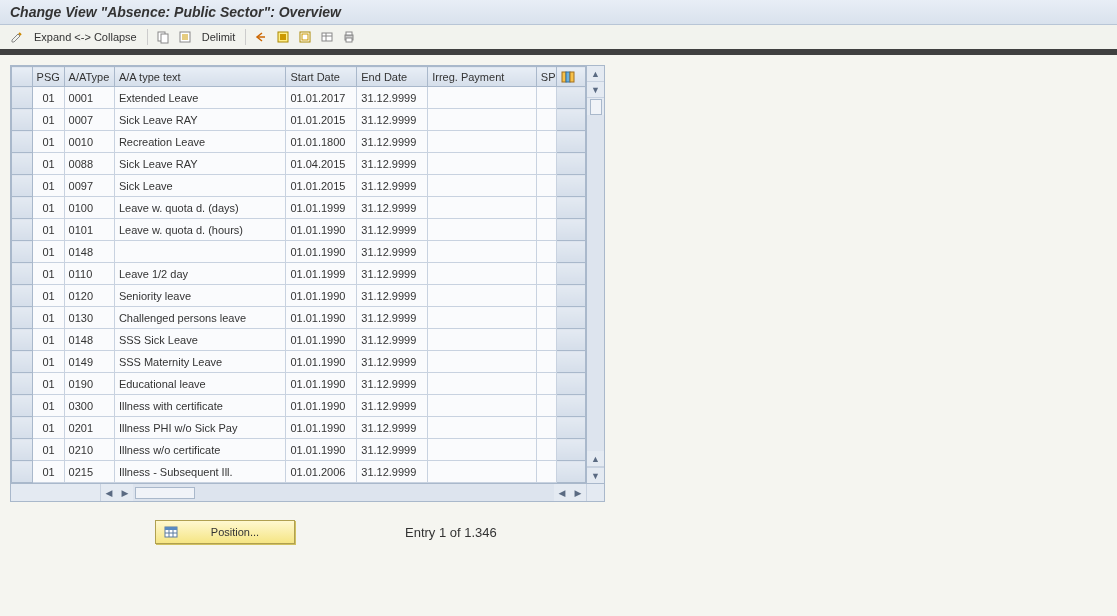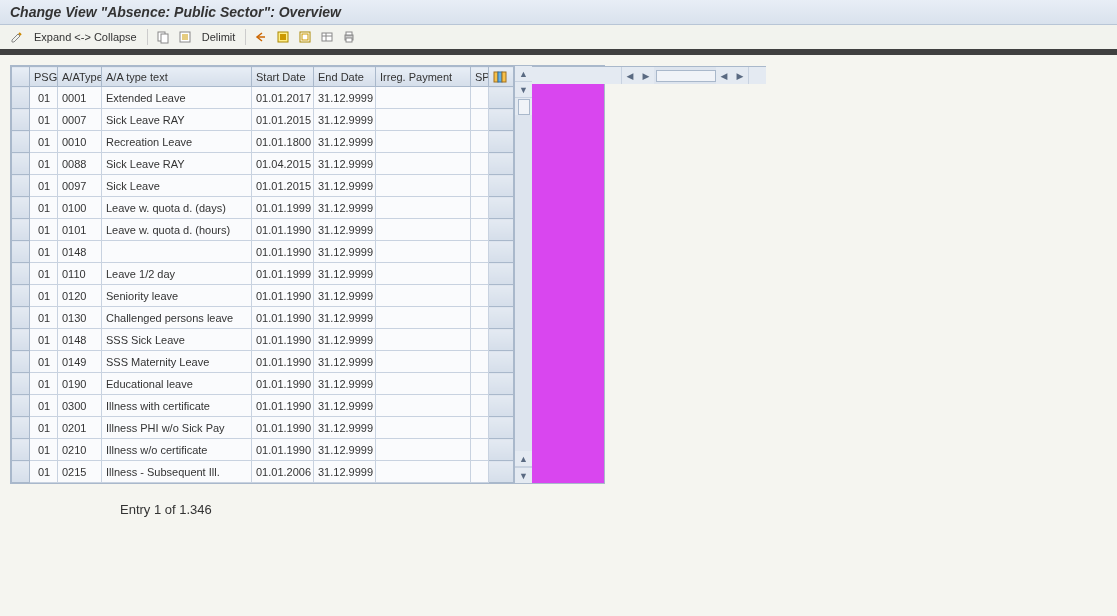--- a/index.html
+++ b/index.html
@@ -68,25 +68,25 @@
       background: #ccc;
       margin: 0 2px;
     }
     .content-area {
       padding: 10px 10px 10px 10px;
       position: relative;
       z-index: 1;
     }
     .table-wrapper {
       border: 1px solid #a9b8cb;
-      background: #d946ef;
+      background: #5eead4;
       width: 595px;
       position: relative;
       display: flex;
-      flex-direction: row;
+      flex-direction: column;
     }
     .table-scroll {
       display: flex;
     }
     .table-main {
       flex: 1;
       overflow: hidden;
     }
     table.data-grid {
       border-collapse: collapse;
@@ -560,15 +560,27 @@
       <div class="htrack">
           <div class="hthumb"></div>
         </div>
       <div class="harrow">◀</div>
       <div class="harrow">▶</div>
       <div class="corner"></div>
     </div>
   </div>
 
   <div class="footer-row">
+    <div class="position-btn">
+      <span>
+        <svg width="14" height="14">
+            <rect x="1" y="2" width="12" height="10" fill="#fff" stroke="#5a7aa0"></rect>
+            <rect x="1" y="2" width="12" height="3" fill="#5a8ac0"></rect>
+            <line x1="1" y1="8" x2="13" y2="8" stroke="#5a7aa0"></line>
+            <line x1="5" y1="5" x2="5" y2="12" stroke="#5a7aa0"></line>
+            <line x1="9" y1="5" x2="9" y2="12" stroke="#5a7aa0"></line>
+          </svg>
+      </span>
+      <span class="label">Position...</span>
+    </div>
     <span class="entry-text">Entry 1 of 1.346</span>
   </div>
 </div>
 
 </body></html>

